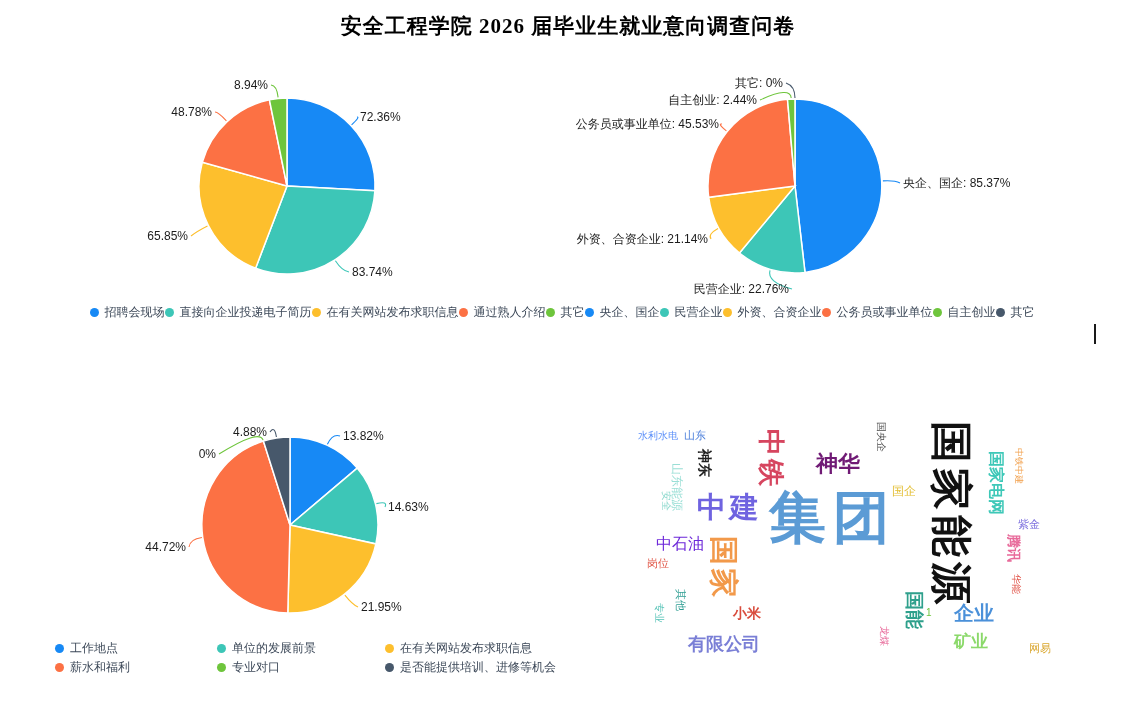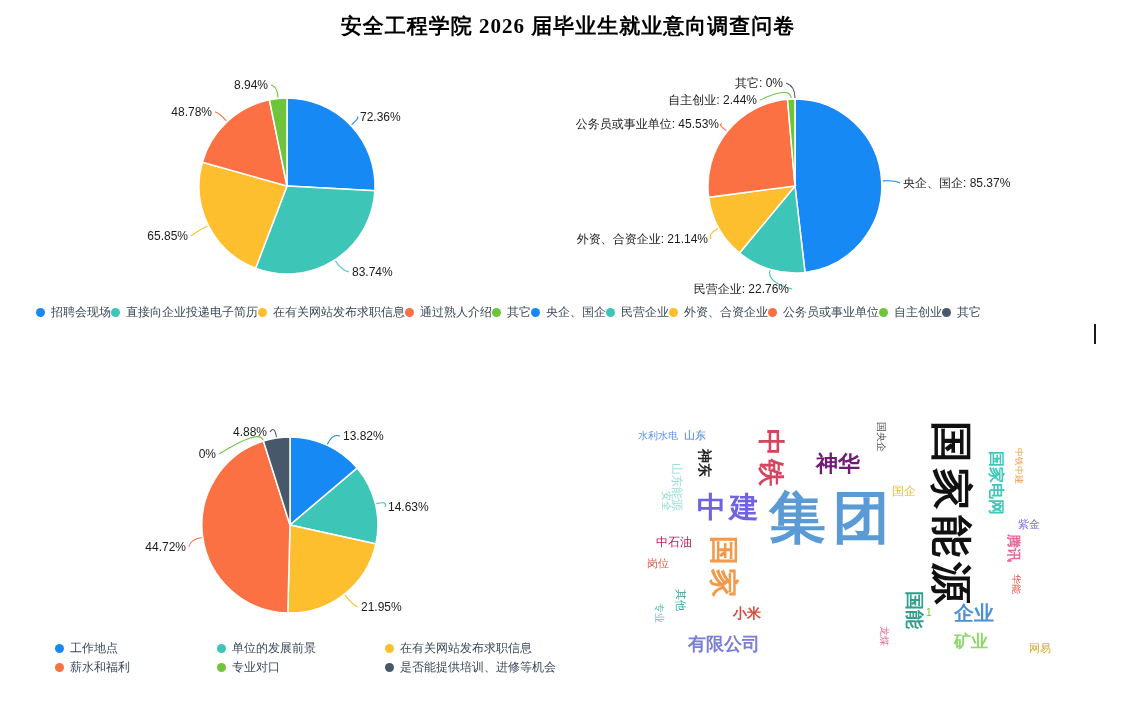--- a/index.html
+++ b/index.html
@@ -3,21 +3,21 @@
 <meta charset="utf-8">
 <style>
   html,body{margin:0;padding:0;background:#fff;}
   #stage{position:relative;width:1136px;height:717px;background:#fff;overflow:hidden;
          font-family:"Liberation Sans",sans-serif;border-radius:25px;}
   .title{position:absolute;top:12px;left:0;width:100%;text-align:center;
          font-family:"Liberation Serif",serif;font-weight:bold;font-size:21px;color:#000;
          letter-spacing:1px;}
   #pies{position:absolute;left:0;top:0;}
   .legend-top{position:absolute;left:36px;top:304px;width:1052px;display:flex;
-              justify-content:flex-start;align-items:center;}
+              justify-content:center;align-items:center;}
   .legend-item{display:flex;align-items:center;gap:6px;font-size:12px;color:#3C4858;
                white-space:nowrap;cursor:pointer;line-height:16px;}
   .dot{width:9px;height:9px;border-radius:50%;flex:none;}
   .legend-bottom{position:absolute;left:55px;top:640px;display:grid;
                  grid-template-columns:162px 168px auto;row-gap:3px;}
   #wordcloud{position:absolute;left:620px;top:405px;width:516px;height:300px;}
   .wc{position:absolute;white-space:nowrap;line-height:1;transform-origin:0 0;}
   .caret{position:absolute;left:1094px;top:324px;width:2px;height:20px;background:#1a1a1a;}
   svg text{font-family:"Liberation Sans",sans-serif;}
 </style>
@@ -170,21 +170,21 @@
       <span class="wc" style="font-size: 16px; color: rgb(62, 200, 184); font-weight: 600; left: 384px; top: 46px; transform: rotate(90deg);">国家电网</span>
       <span class="wc" style="font-size: 9px; color: rgb(242, 161, 78); font-weight: 400; left: 403px; top: 43px; transform: rotate(90deg);">中铁中建</span>
       <span class="wc" style="font-size: 12px; color: rgb(227, 190, 50); font-weight: 400; left: 272px; top: 80px;">国企</span>
       <span class="wc" style="font-size: 12px; color: rgb(154, 223, 214); font-weight: 400; left: 63px; top: 58px; transform: rotate(90deg);">山东能源</span>
       <span class="wc" style="font-size: 10px; color: rgb(138, 216, 204); font-weight: 400; left: 51px; top: 86px; transform: rotate(90deg);">安全</span>
       <span class="wc" style="font-size: 29px; color: rgb(111, 99, 224); font-weight: 700; letter-spacing: 0.12em; left: 77px; top: 88px;">中建</span>
       <span class="wc" style="font-size: 57px; color: rgb(91, 155, 213); font-weight: 700; letter-spacing: 0.12em; left: 149px; top: 84px;">集团</span>
       <span class="wc" style="font-size: 11px; color: rgb(124, 111, 222); font-weight: 400; left: 398px; top: 114px;">紫金</span>
       <span class="wc" style="font-size: 14px; color: rgb(232, 106, 154); font-weight: 600; left: 401px; top: 129px; transform: rotate(90deg);">腾讯</span>
       <span class="wc" style="font-size: 10px; color: rgb(226, 87, 76); font-weight: 400; left: 401px; top: 169px; transform: rotate(90deg);">华能</span>
-      <span class="wc" style="font-size: 12px; color: #be185d; font-weight: 400; left: 36px; top: 131px;">中石油</span>
+      <span class="wc" style="font-size: 16px; color: #6d28d9; font-weight: 400; left: 36px; top: 131px;">中石油</span>
       <span class="wc" style="font-size: 11px; color: rgb(224, 85, 69); font-weight: 400; left: 27px; top: 153px;">岗位</span>
       <span class="wc" style="font-size: 29px; color: rgb(242, 153, 74); font-weight: 700; letter-spacing: 0.12em; left: 118px; top: 131px; transform: rotate(90deg);">国家</span>
       <span class="wc" style="font-size: 10px; color: rgb(86, 195, 183); font-weight: 400; left: 44px; top: 198px; transform: rotate(90deg);">专业</span>
       <span class="wc" style="font-size: 11px; color: rgb(47, 158, 147); font-weight: 400; left: 66px; top: 184px; transform: rotate(90deg);">其他</span>
       <span class="wc" style="font-size: 14px; color: rgb(217, 76, 61); font-weight: 600; left: 113px; top: 201px; text-align: right;">小米</span>
       <span class="wc" style="font-size: 18px; color: rgb(122, 127, 214); font-weight: 600; left: 52px; top: 230px; margin-left: 16px;">有限公司</span>
       <span class="wc" style="font-size: 19px; color: rgb(47, 160, 140); font-weight: 600; left: 304px; top: 186px; transform: rotate(90deg);">国能</span>
       <span class="wc" style="font-size: 10px; color: rgb(232, 106, 154); font-weight: 400; left: 269px; top: 221px; transform: rotate(90deg);">龙煤</span>
       <span class="wc" style="font-size: 10px; color: rgb(110, 197, 60); font-weight: 400; left: 306px; top: 203px;">1</span>
       <span class="wc" style="font-size: 20px; color: rgb(74, 144, 217); font-weight: 700; left: 334px; top: 198px;">企业</span>

